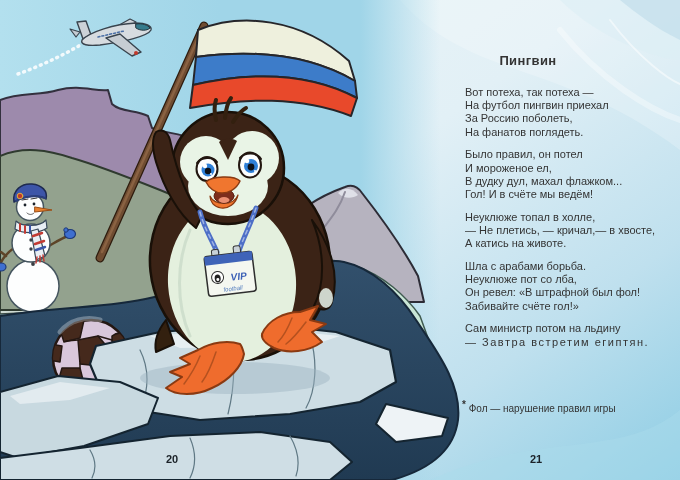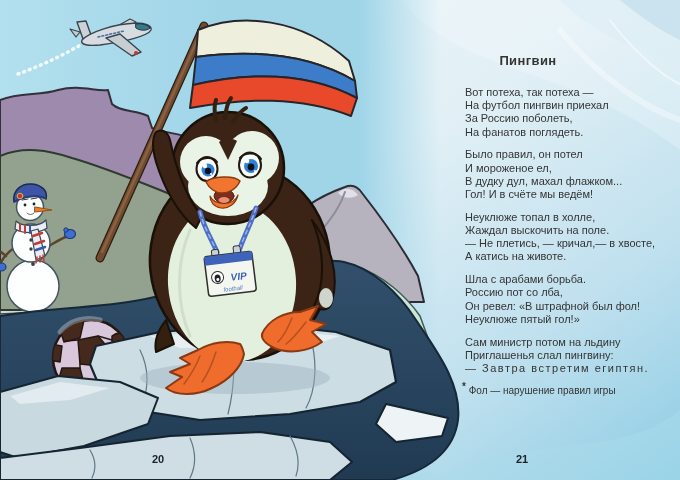--- a/index.html
+++ b/index.html
@@ -11,23 +11,23 @@
   .flag-blue{fill:var(--flag-blue,#3d7cc9);}
   .flag-red{fill:var(--flag-red,#e8492b);}
   .right-text{position:absolute;left:0;top:0;width:680px;height:480px;pointer-events:none;}
   .title{position:absolute;left:440px;top:53px;width:176px;margin:0;text-align:center;
          font-size:13px;font-weight:bold;color:var(--text,#2e2e2e);letter-spacing:.4px;}
   .poem{position:absolute;left:465px;top:86px;font-size:11px;line-height:13.2px;
         color:var(--text,#343434);}
   .poem p{margin:0;white-space:nowrap;}
   .stanza{margin:0 0 9.6px 0;}
   .spread{letter-spacing:1.5px;}
-  .footnote{position:absolute;left:462px;top:381px;font-size:10px;color:var(--text,#343434);}
+  .footnote{position:absolute;left:462px;top:399px;font-size:10px;color:var(--text,#343434);}
   .footnote .star{font-weight:bold;font-size:10px;}
-  .pagenum{position:absolute;width:40px;text-align:left;font-size:11px;font-weight:bold;
+  .pagenum{position:absolute;width:40px;text-align:center;font-size:11px;font-weight:bold;
            color:#1b2228;}
   .pagenum.left{left:152px;top:453px;}
   .pagenum.right{left:516px;top:453px;}
   .badge-vip{font-family:"Liberation Sans",sans-serif;font-size:10px;font-weight:bold;font-style:italic;}
   .badge-foot{font-family:"Liberation Sans",sans-serif;font-size:6px;font-style:italic;}
 </style>
 </head>
 <body>
 
 <div class="screen">
@@ -241,33 +241,31 @@
       <p>На фанатов поглядеть.</p>
     </div>
     <div class="stanza">
       <p>Было правил, он потел</p>
       <p>И мороженое ел,</p>
       <p>В дудку дул, махал флажком...</p>
       <p>Гол! И в счёте мы ведём!</p>
     </div>
     <div class="stanza">
       <p>Неуклюже топал в холле,</p>
-      <p>Жаждал выскочить на поле.</p>
       <p>— Не плетись, — кричал,— в хвосте,</p>
       <p>А катись на животе.</p>
     </div>
     <div class="stanza">
       <p>Шла с арабами борьба.</p>
-      <p>Россию пот со лба,</p>
+      <p>Неуклюже пот со лба,</p>
       <p>Он ревел: «В штрафной был фол!</p>
-      <p>Неуклюже пятый гол!»</p>
+      <p>Забивайте счёте гол!»</p>
     </div>
     <div class="stanza">
       <p>Сам министр потом на льдину</p>
-      <p>Приглашенья слал пингвину:</p>
       <p class="spread">— Завтра встретим египтян.</p>
     </div>
   </div>
   <div class="footnote"><sup class="star">*</sup> <span>Фол — нарушение правил игры</span></div>
 </div>
 
 <div class="pagenum left">20</div>
 <div class="pagenum right">21</div>
 
 </div>

